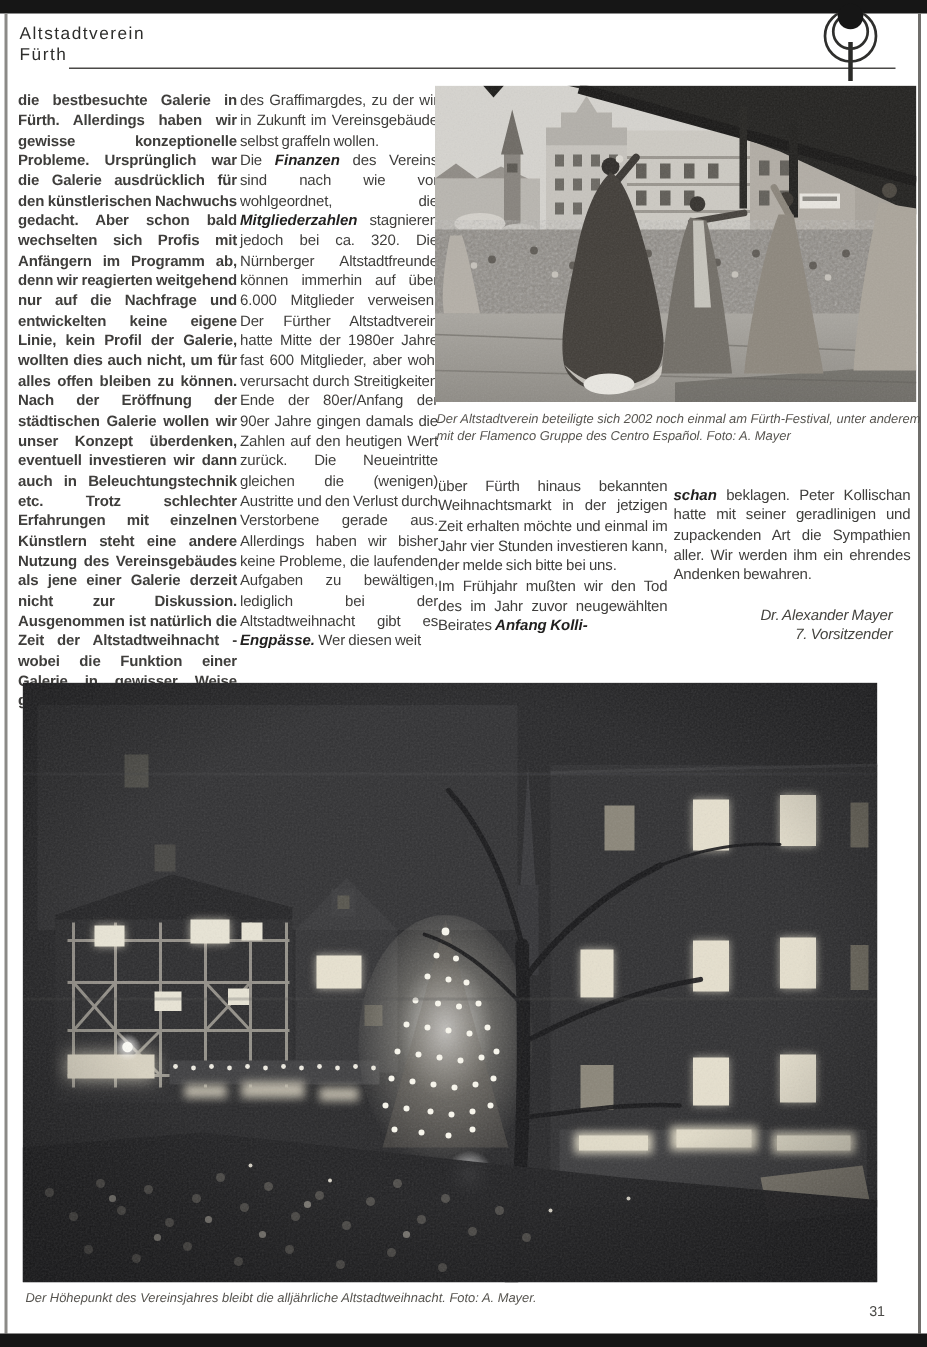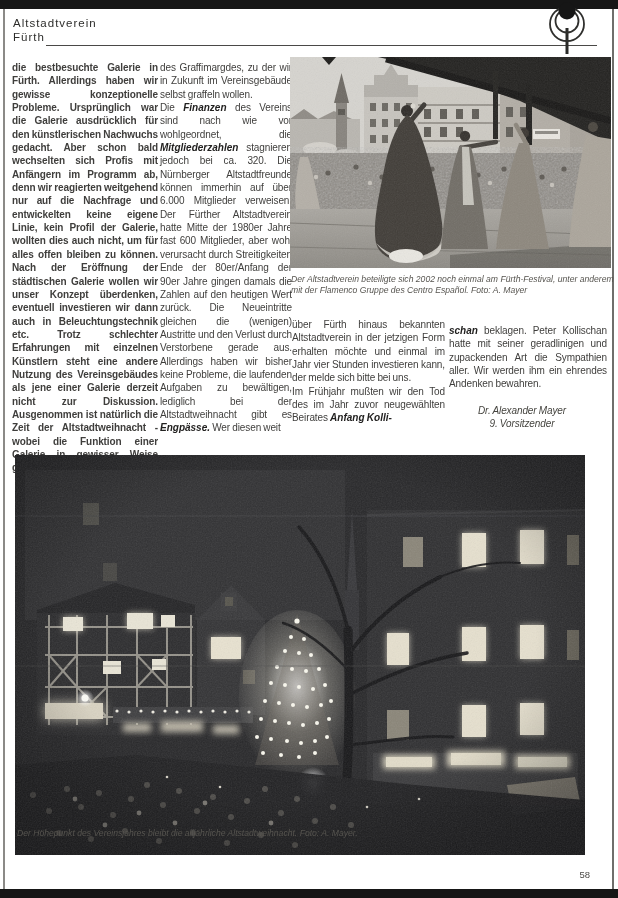--- a/index.html
+++ b/index.html
@@ -20,28 +20,28 @@
   .logo{position:absolute;left:541px;top:0;}
 
   .col{position:absolute;font-size:10px;line-height:13.35px;letter-spacing:-0.1px;
     word-spacing:-0.5px;}
   .col p{margin:0;text-align:justify;}
   .col b{font-weight:700;color:#222120;letter-spacing:0;font-style:italic;}
   .col1{left:12px;top:61px;width:146px;font-weight:bold;}
   .col2{left:160px;top:61px;width:132px;}
   .col3{left:292px;top:318px;width:153px;}
   .col4{left:449px;top:324px;width:158px;}
-  .signature{margin-top:13px;text-align:center;padding-right:12px;font-style:italic;
+  .signature{margin-top:13px;text-align:right;padding-right:12px;font-style:italic;
     font-size:10px;line-height:13.5px;color:#45443f;}
 
   figure{margin:0;padding:0;}
   .photo1{position:absolute;left:290px;top:57px;width:321px;height:211px;overflow:hidden;}
   .caption1{position:absolute;left:291px;top:274px;width:330px;}
   .photo2{position:absolute;left:15px;top:455px;width:570px;height:400px;overflow:hidden;}
-  .caption2{position:absolute;left:17px;top:828px;width:560px;}
+  .caption2{position:absolute;left:17px;top:860px;width:560px;}
   .caption{font-style:italic;font-size:8.6px;line-height:11.3px;color:#56544f;}
 
   .page-number{position:absolute;left:550px;top:869px;width:40px;text-align:right;
     font-size:9.5px;color:#4c4b48;}
   svg{display:block;}
 </style>
 </head>
 <body>
 
 <div class="page">
@@ -183,29 +183,29 @@
       <path d="M229 86 C219 112 210 156 206 192 L259 192 C252 152 244 112 239 86 Z" fill="#8d877d"></path>
       <circle cx="303" cy="70" r="5" fill="#4a463f"></circle>
       <path d="M296 78 C287 118 281 158 279 190 L321 190 L321 82 Z" fill="#aba59b"></path>
       <polygon points="32,0 46,0 39,8" fill="#1c1b19"></polygon>
       <rect width="321" height="211" filter="url(#p1grain)" opacity="0.12"></rect>
     </svg>
   </figure>
   <figcaption class="caption caption1">Der Altstadtverein beteiligte sich 2002 noch einmal am Fürth-Festival, unter anderem mit der Flamenco Gruppe des Centro Español. Foto: A. Mayer</figcaption>
 
   <div class="col col3">
-    <p>über Fürth hinaus bekannten Altstadtverein in der jetzigen Form erhalten möchte und einmal im Jahr vier Stunden investieren kann, der melde sich bitte bei uns.</p>
+    <p>über Fürth hinaus bekannten Weihnachtsmarkt in der jetzigen Zeit erhalten möchte und einmal im Jahr vier Stunden investieren kann, der melde sich bitte bei uns.</p>
     <p><span>Im Frühjahr mußten wir den Tod des im Jahr zuvor neugewählten Beirates </span><b>Anfang Kolli-</b></p>
   </div>
 
   <div class="col col4">
     <p><b>schan</b><span> beklagen. Peter Kollischan hatte mit seiner geradlinigen und zupackenden Art die Sympathien aller. Wir werden ihm ein ehrendes Andenken bewahren.</span></p>
     <div class="signature">
       <div>Dr. Alexander Mayer</div>
-      <div>9. Vorsitzender</div>
+      <div>7. Vorsitzender</div>
     </div>
   </div>
 
   <figure class="photo2">
     <svg width="570" height="400" viewBox="0 0 570 400">
       <defs>
         <radialGradient id="tg" cx="50%" cy="45%" r="55%">
           <stop offset="0" stop-color="#ffffff" stop-opacity="0.9"></stop>
           <stop offset="0.5" stop-color="#e8e4d4" stop-opacity="0.3"></stop>
           <stop offset="1" stop-color="#e8e4d4" stop-opacity="0"></stop>
@@ -431,15 +431,15 @@
           <circle cx="404" cy="344" r="1.3"></circle>
       </g>
       <rect x="0" y="60" width="570" height="2" fill="#4a4a4c" opacity="0.3"></rect>
       <rect x="0" y="210" width="570" height="2" fill="#4a4a4c" opacity="0.25"></rect>
       <rect width="570" height="400" fill="url(#vg)"></rect>
       <rect width="570" height="400" filter="url(#p2grain)" opacity="0.14"></rect>
     </svg>
   </figure>
   <figcaption class="caption caption2">Der Höhepunkt des Vereinsjahres bleibt die alljährliche Altstadtweihnacht. Foto: A. Mayer.</figcaption>
 
-  <div class="page-number">58</div>
+  <div class="page-number">31</div>
   <div class="bottom-bar"></div>
 </div>
 
 </body></html>

